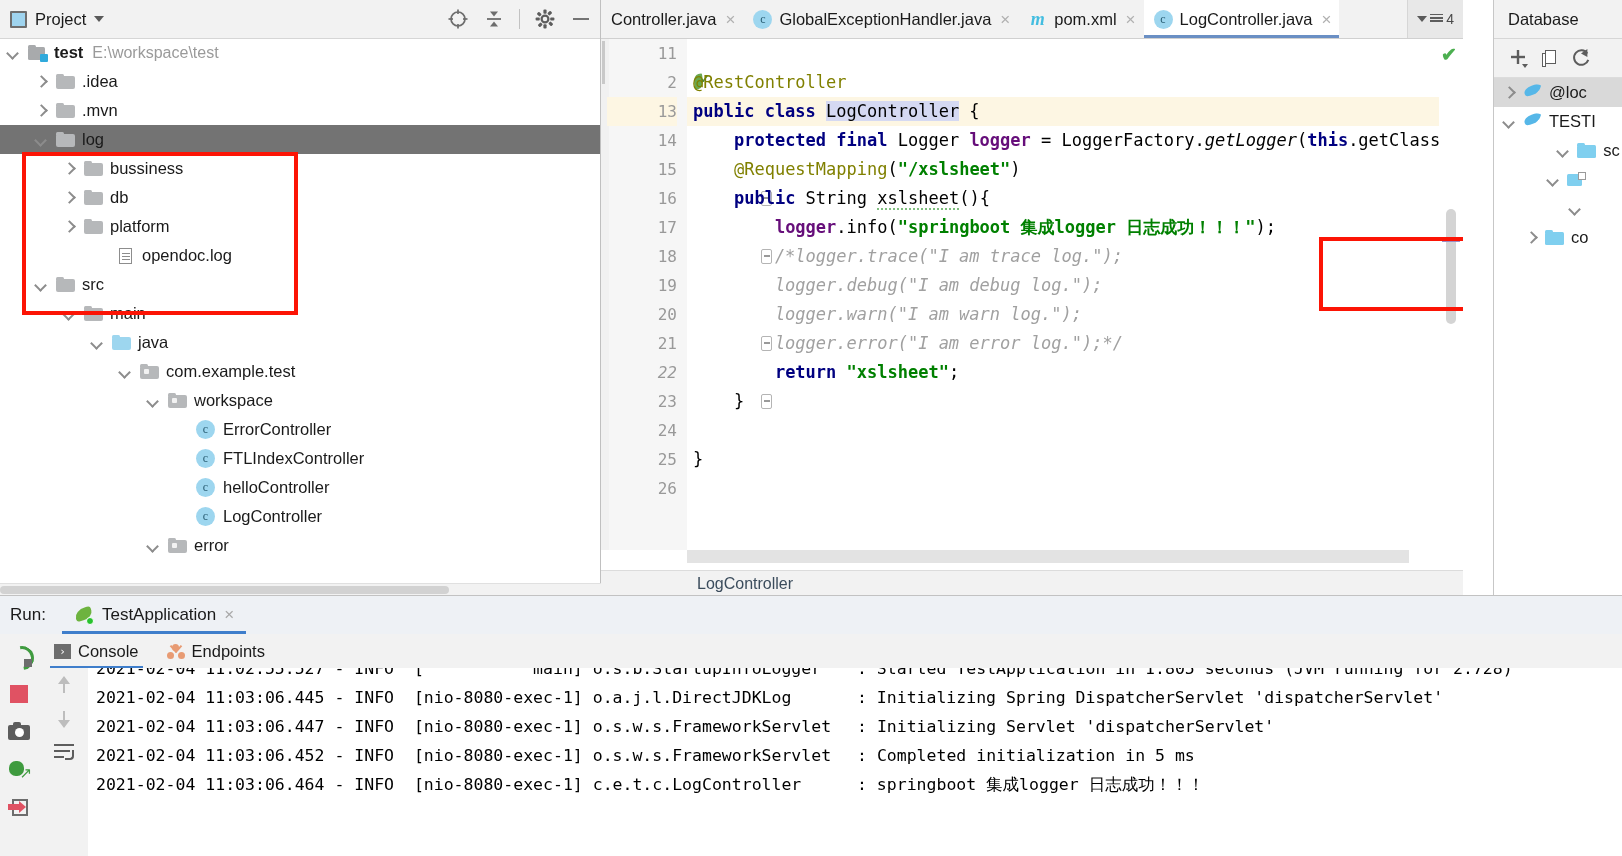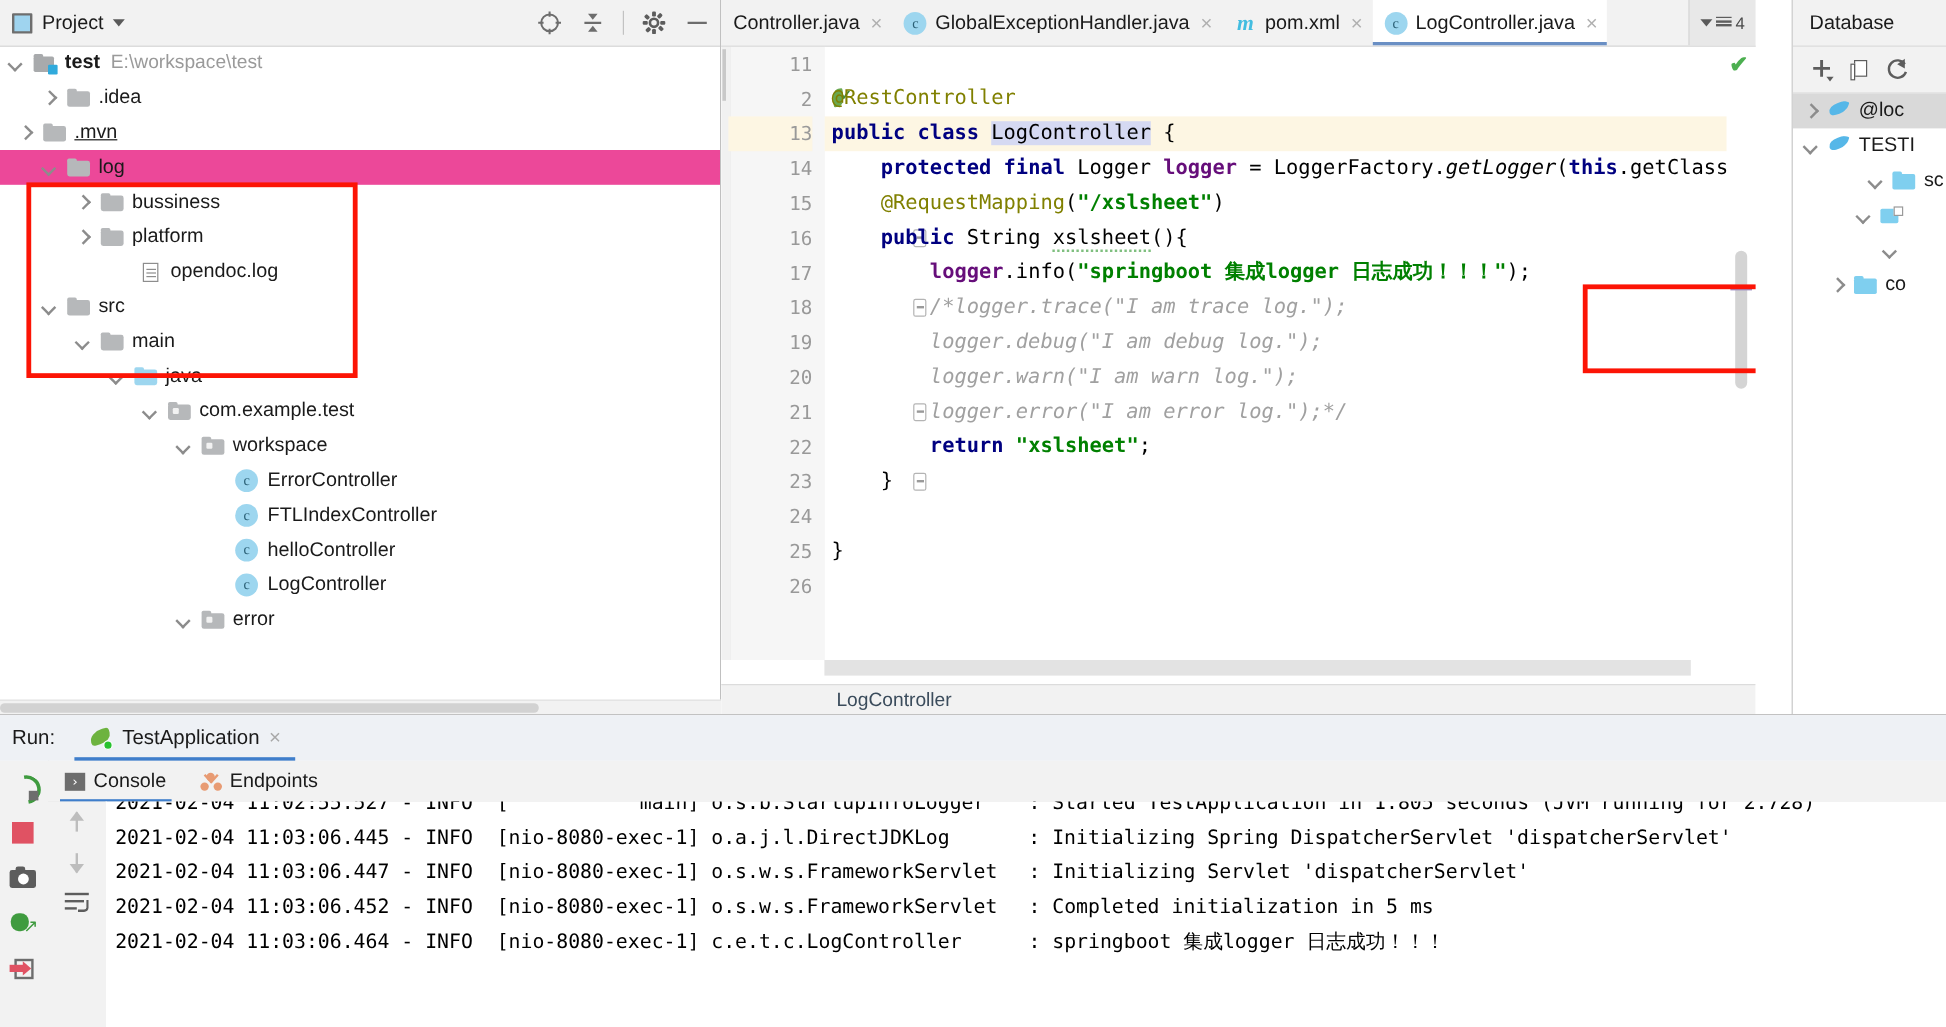--- a/index.html
+++ b/index.html
@@ -66,21 +66,21 @@
     overflow: hidden;
   }
   .trow {
     position: relative;
     height: 29px;
     display: flex; align-items: center;
     white-space: nowrap;
     font-size: 16.5px;
     color: #1a1a1a;
   }
-  .trow.sel { background: #ec4899; align-items: center; }
+  .trow.sel { background: #737373; align-items: center; }
   .twist {
     width: 13px; height: 13px; flex: 0 0 13px;
     position: relative;
   }
   .twist.right::before {
     content:""; position:absolute; left:3px; top:2px;
     width: 7px; height: 7px;
     border-right: 2.1px solid #8c8c8c;
     border-top: 2.1px solid #8c8c8c;
     transform: rotate(45deg);
@@ -711,34 +711,39 @@
             <span class="badge"></span>
           </span>
           <span class="tlabel bold">test</span>
           <span class="tpath">E:\workspace\test</span>
         </div>
         <div class="trow" style="padding-left: 34px;">
           <span class="twist right" style="margin-right: 9px;"></span>
           <span class="folder-ico"></span>
           <span class="tlabel">.idea</span>
         </div>
-        <div class="trow" style="padding-left: 14px; text-decoration: underline;">
+        <div class="trow" style="padding-left: 34px;">
           <span class="twist right" style="margin-right: 9px;"></span>
           <span class="folder-ico"></span>
           <span class="tlabel">.mvn</span>
         </div>
         <div class="trow sel" style="padding-left: 34px;">
           <span class="twist down" style="margin-right: 9px;"></span>
           <span class="folder-ico"></span>
           <span class="tlabel">log</span>
         </div>
         <div class="trow" style="padding-left: 62px;">
           <span class="twist right" style="margin-right: 9px;"></span>
           <span class="folder-ico"></span>
           <span class="tlabel">bussiness</span>
+        </div>
+        <div class="trow" style="padding-left: 62px;">
+          <span class="twist right" style="margin-right: 9px;"></span>
+          <span class="folder-ico"></span>
+          <span class="tlabel">db</span>
         </div>
         <div class="trow" style="padding-left: 62px;">
           <span class="twist right" style="margin-right: 9px;"></span>
           <span class="folder-ico"></span>
           <span class="tlabel">platform</span>
         </div>
         <div class="trow" style="padding-left: 62px; margin-left: 32px;">
           <span class="twist " style="margin-right: 9px;"></span>
           <span class="file-ico">
             <span class="lines">
@@ -855,21 +860,21 @@
           <div class="lnum" style="top: 29px;">2</div>
           <div class="lnum hl" style="top: 58px;">13</div>
           <div class="lnum" style="top: 87px;">14</div>
           <div class="lnum" style="top: 116px;">15</div>
           <div class="lnum" style="top: 145px;">16</div>
           <div class="lnum" style="top: 174px;">17</div>
           <div class="lnum" style="top: 203px;">18</div>
           <div class="lnum" style="top: 232px;">19</div>
           <div class="lnum" style="top: 261px;">20</div>
           <div class="lnum" style="top: 290px;">21</div>
-          <div class="lnum" style="top: 319px;">22</div>
+          <div class="lnum" style="top: 319px; font-style: italic;">22</div>
           <div class="lnum" style="top: 348px;">23</div>
           <div class="lnum" style="top: 377px;">24</div>
           <div class="lnum" style="top: 406px;">25</div>
           <div class="lnum" style="top: 435px;">26</div>
         </div>
       <div id="gutter-icons">
           <span class="gi-green" style="left: 4px; top: 34px;">
             <span class="leaf"></span>
             <span class="tick">✓</span>
           </span>

